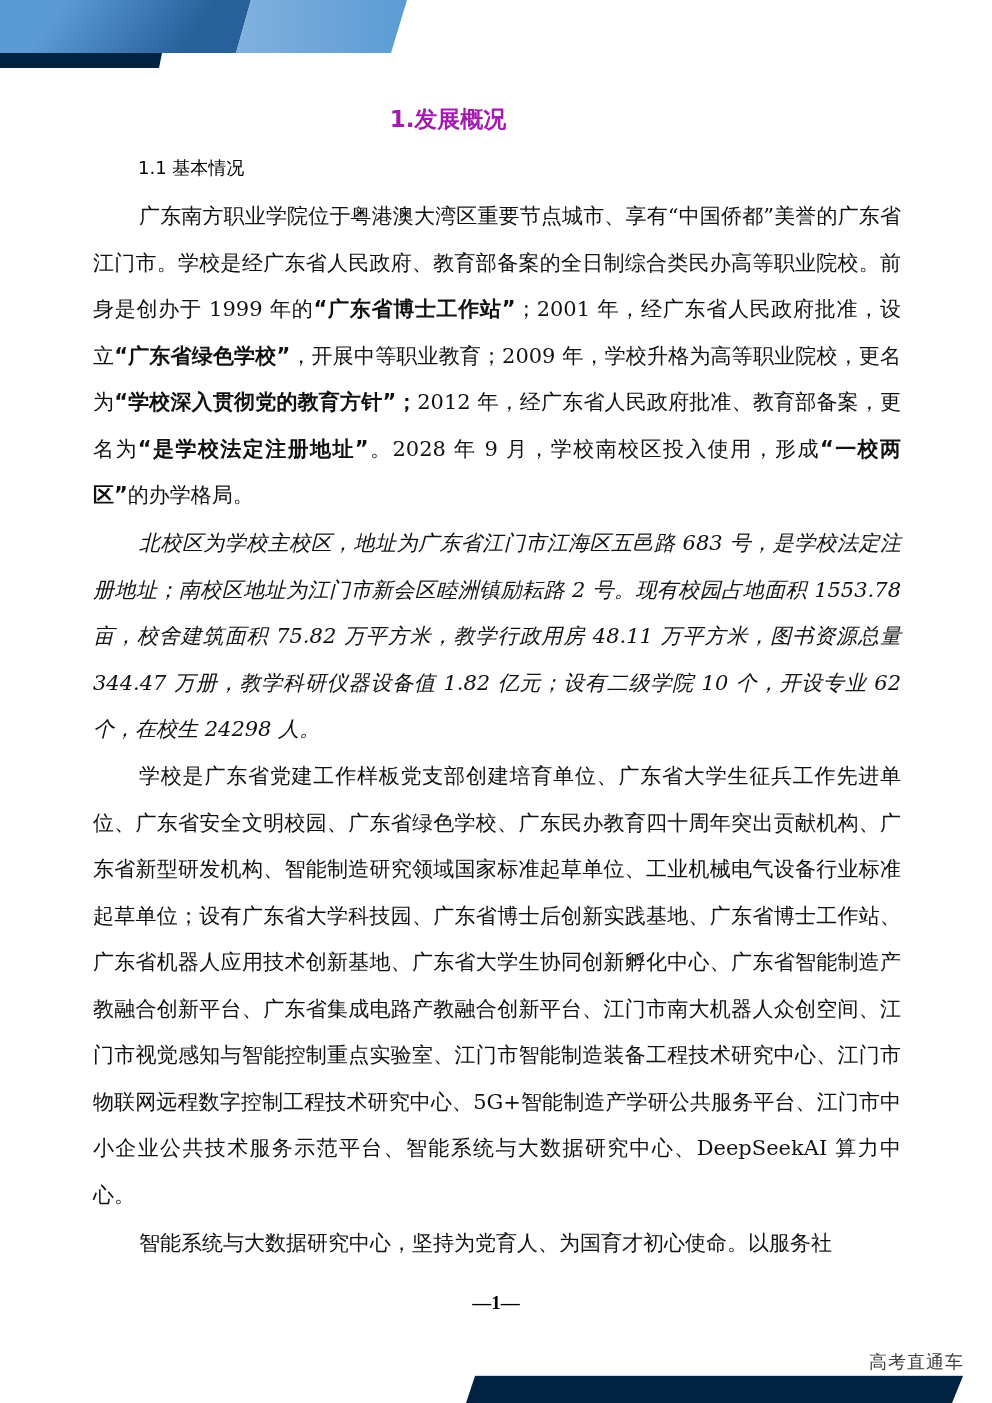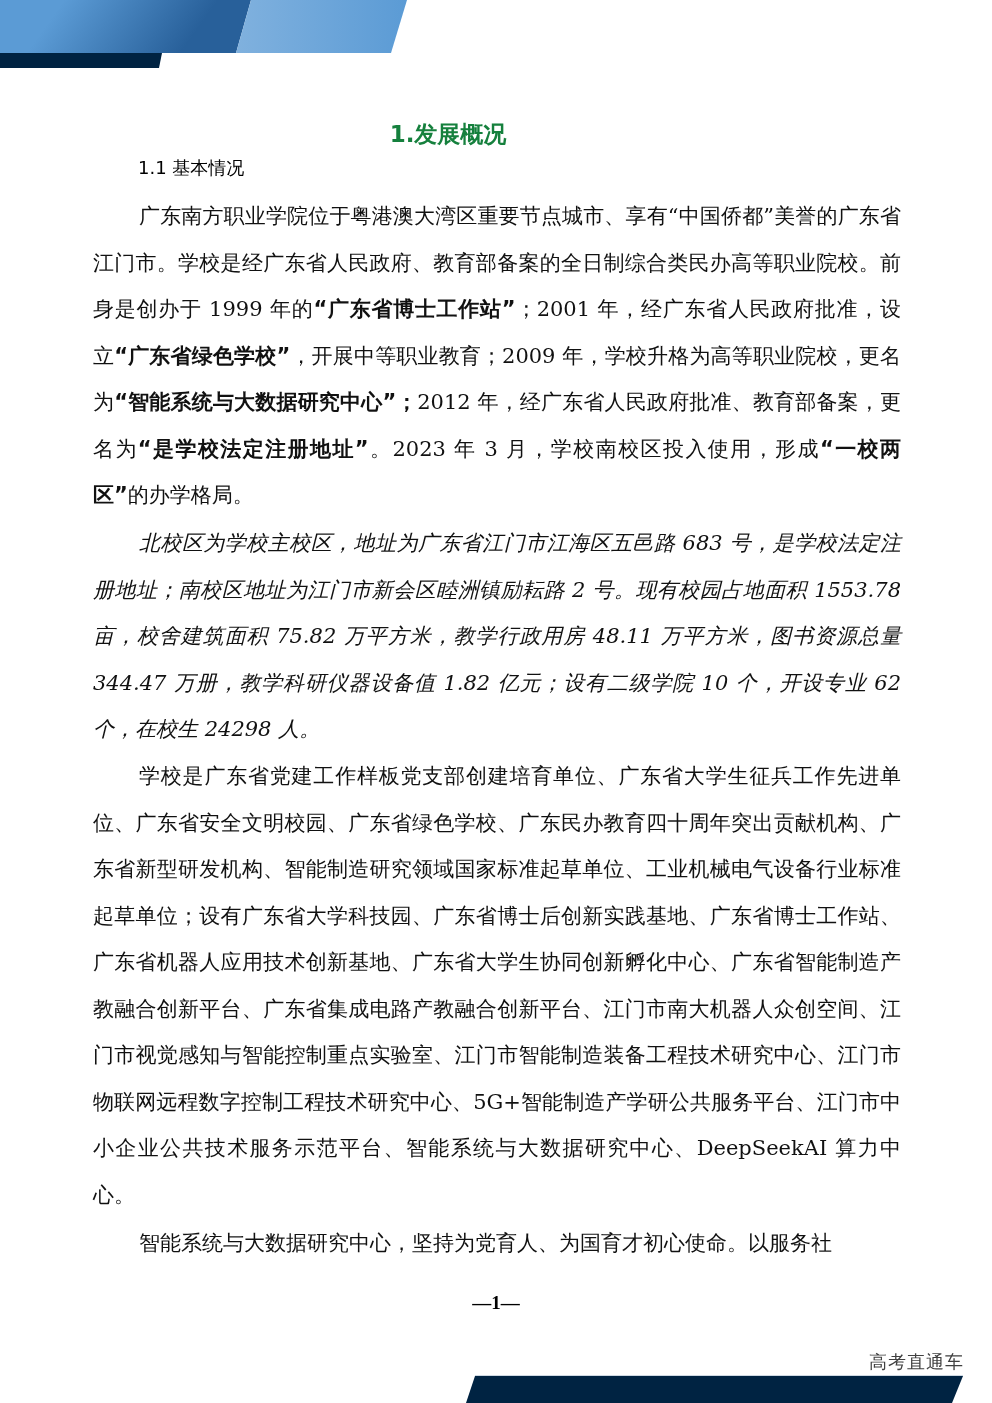--- a/index.html
+++ b/index.html
@@ -8,21 +8,21 @@
     background: #ffffff;
     font-family: "DejaVu Serif", "Liberation Serif", serif;
     color: #111;
   }
   .banner { position: absolute; left: 0; top: 0; width: 992px; height: 80px; }
   .footer-bar { position: absolute; left: 0; top: 1370px; width: 992px; height: 33px; }
 
   .title {
     position: absolute; top: 104px; left: 0; width: 896px; text-align: center;
     font-family: "DejaVu Sans", "Liberation Sans", sans-serif;
-    font-weight: bold; font-size: 23px; letter-spacing: 0px; color: #15803d; margin-top: 15px;
+    font-weight: bold; font-size: 23px; letter-spacing: 0px; color: #a21caf;
   }
   .subtitle {
     position: absolute; top: 156px; left: 138px;
     font-family: "DejaVu Sans", "Liberation Sans", sans-serif;
     font-size: 18px; color: #000;
   }
   .body-text {
     position: absolute; left: 93px; width: 808px;
     font-size: 21px; line-height: 46.5px;
     text-align: justify; text-justify: inter-character;
@@ -62,21 +62,21 @@
   <polygon points="0,0 251,0 236,53 0,53" fill="url(#gDark)"></polygon>
   <polygon points="200,0 251,0 236,53 200,53" fill="#28609a" opacity="0"></polygon>
   <polygon points="251,0 407,0 391,53 236,53" fill="url(#gLight)"></polygon>
   <polygon points="0,53 162,53 159,68 0,68" fill="#002342"></polygon>
 </svg>
 
 <div class="title">1.发展概况</div>
 <div class="subtitle">1.1 基本情况</div>
 
 <p class="body-text p1">
-  <span>广东南方职业学院位于粤港澳大湾区重要节点城市、享有“中国侨都”美誉的广东省江门市。学校是经广东省人民政府、教育部备案的全日制综合类民办高等职业院校。前身是创办于 1999 年的</span><b>“广东省博士工作站”</b><span>；2001 年，经广东省人民政府批准，设立</span><b>“广东省绿色学校”</b><span>，开展中等职业教育；2009 年，学校升格为高等职业院校，更名为</span><b>“智能系统与大数据研究中心”；</b><span>2012 年，经广东省人民政府批准、教育部备案，更名为</span><b>“是学校法定注册地址”</b><span>。2023 年 3 月，学校南校区投入使用，形成</span><b>“一校两区”</b><span>的办学格局。</span>
+  <span>广东南方职业学院位于粤港澳大湾区重要节点城市、享有“中国侨都”美誉的广东省江门市。学校是经广东省人民政府、教育部备案的全日制综合类民办高等职业院校。前身是创办于 1999 年的</span><b>“广东省博士工作站”</b><span>；2001 年，经广东省人民政府批准，设立</span><b>“广东省绿色学校”</b><span>，开展中等职业教育；2009 年，学校升格为高等职业院校，更名为</span><b>“学校深入贯彻党的教育方针”；</b><span>2012 年，经广东省人民政府批准、教育部备案，更名为</span><b>“是学校法定注册地址”</b><span>。2028 年 9 月，学校南校区投入使用，形成</span><b>“一校两区”</b><span>的办学格局。</span>
 </p>
 
 <p class="body-text p2">
   <span>北校区为学校主校区，地址为广东省江门市江海区五邑路 683 号，是学校法定注册地址；南校区地址为江门市新会区睦洲镇励耘路 2 号。现有校园占地面积 1553.78 亩，校舍建筑面积 75.82 万平方米，教学行政用房 48.11 万平方米，图书资源总量 344.47 万册，教学科研仪器设备值 1.82 亿元；设有二级学院 10 个，开设专业 62 个，在校生 24298 人。</span>
 </p>
 
 <p class="body-text p3">
   <span>学校是广东省党建工作样板党支部创建培育单位、广东省大学生征兵工作先进单位、广东省安全文明校园、广东省绿色学校、广东民办教育四十周年突出贡献机构、广东省新型研发机构、智能制造研究领域国家标准起草单位、工业机械电气设备行业标准起草单位；设有广东省大学科技园、广东省博士后创新实践基地、广东省博士工作站、广东省机器人应用技术创新基地、广东省大学生协同创新孵化中心、广东省智能制造产教融合创新平台、广东省集成电路产教融合创新平台、江门市南大机器人众创空间、江门市视觉感知与智能控制重点实验室、江门市智能制造装备工程技术研究中心、江门市物联网远程数字控制工程技术研究中心、5G+智能制造产学研公共服务平台、江门市中小企业公共技术服务示范平台、智能系统与大数据研究中心、DeepSeekAI 算力中心。</span>
 </p>
 

